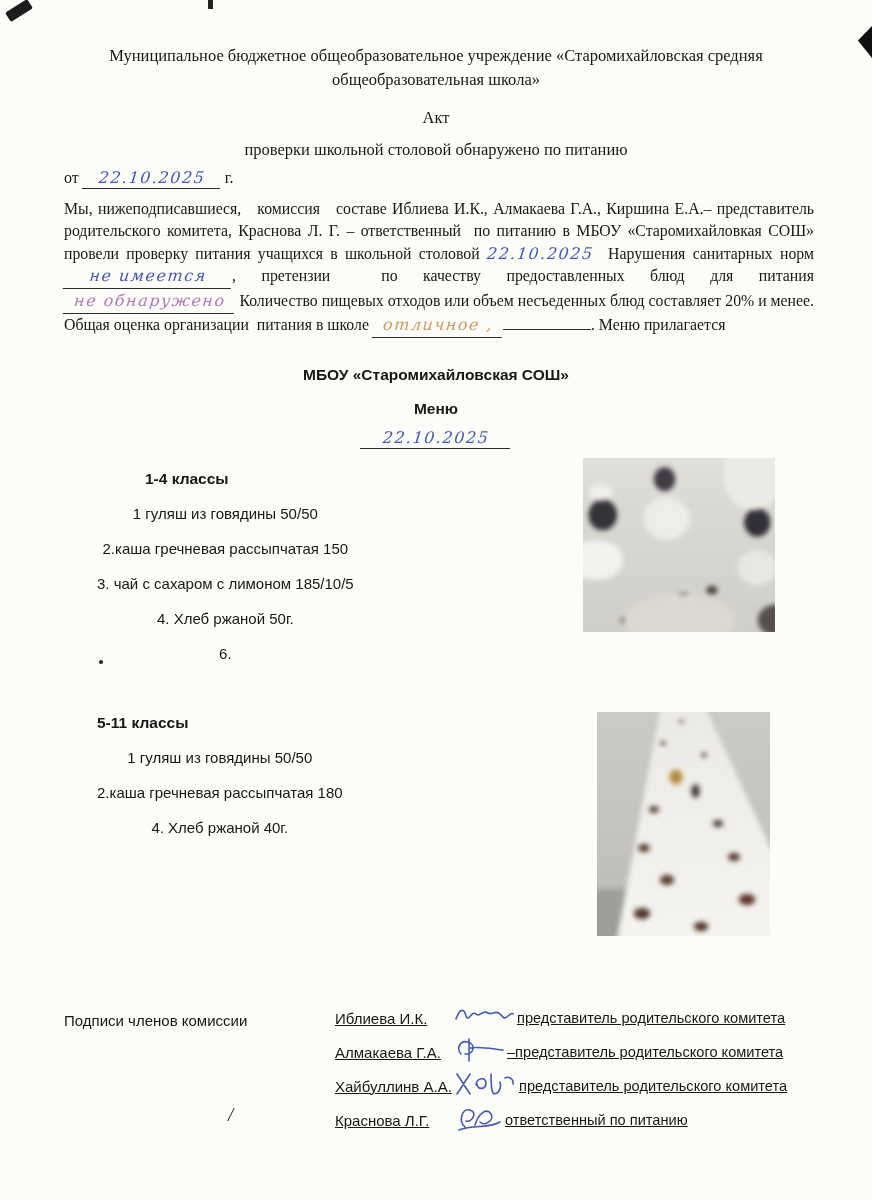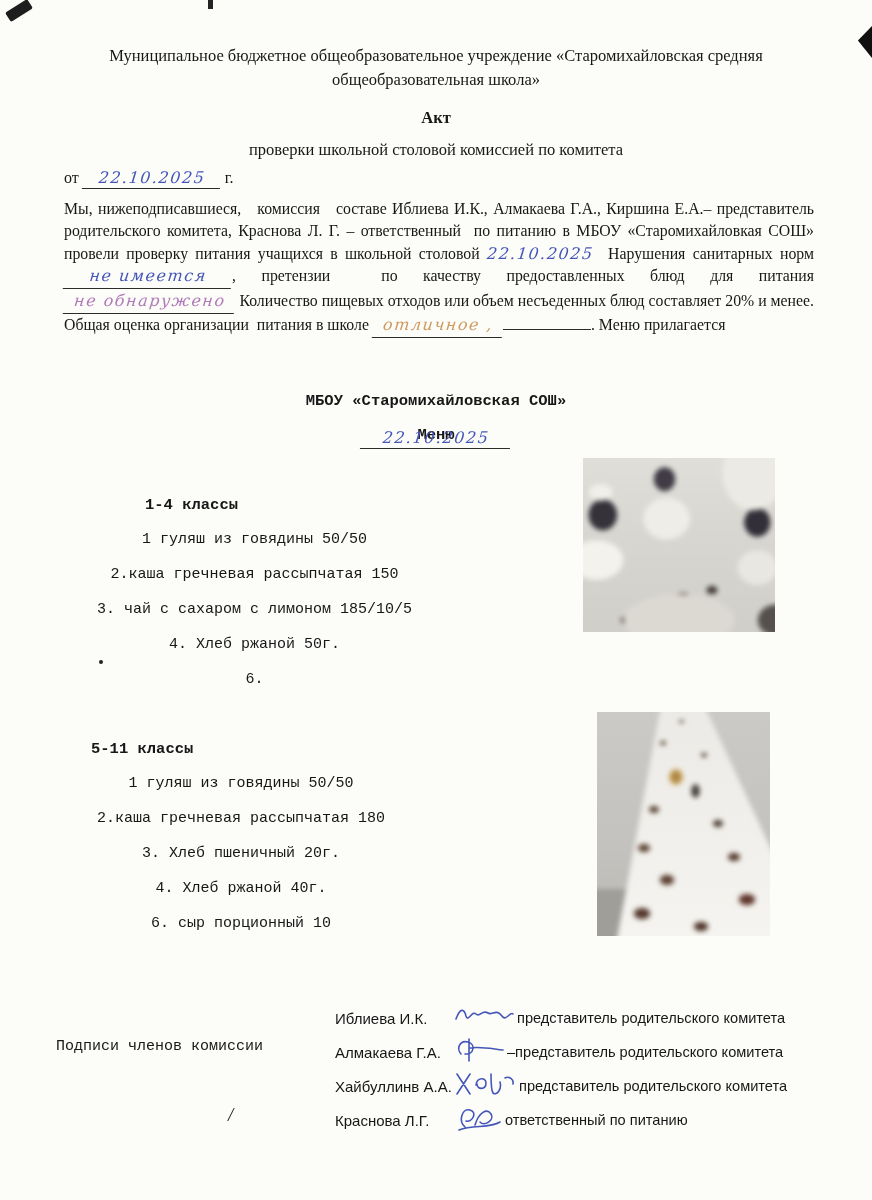--- a/index.html
+++ b/index.html
@@ -4,24 +4,24 @@
 <style>
   * { margin:0; padding:0; box-sizing:border-box; }
   html,body { background:#9a9a9a; }
   .page {
     position:relative; width:872px; height:1200px; margin:0 auto;
     background:#fcfcf9; color:#171717; overflow:hidden;
     font-family:"Liberation Serif", serif;
   }
   .abs { position:absolute; }
   .center { text-align:center; }
-  .sans  { font-family:Liberation Mono, monospace;margin-top:26px; }
+  .sans  { font-family:Liberation Sans, sans-serif; }
 
   .header { top:44px; left:90px; width:692px; font-size:16.5px; line-height:24px; text-align:center; }
-  .act-title { top:108px; left:0; width:100%; font-size:16.5px;font-weight:bold; }
+  .act-title { top:108px; left:0; width:100%; font-size:16.5px; }
   .act-subtitle { top:140px; left:0; width:100%; font-size:16.5px; }
 
   .date-line { top:168px; left:64px; font-size:16px; }
   .act-paragraph {
     top:198px; left:64px; width:750px;
     font-size:15.8px; line-height:22.4px;
     text-align:justify; white-space:pre-wrap;
   }
 
   
@@ -38,21 +38,21 @@
   .blank { border-bottom:1.2px solid #2b2b2b; padding:0 10px 1px 10px; text-align:center; }
   .blank-empty { display:inline-block; width:88px; border-bottom:1.2px solid #2b2b2b; height:14px; }
 
   .menu-school { top:366px; left:0; width:100%; font-size:15.5px; font-weight:bold; }
   .menu-title  { top:400px; left:0; width:100%; font-size:15.5px; font-weight:bold; }
   .menu-date-line { top:428px; left:0; width:100%; }
   .menu-date-line .blank { min-width:150px; }
 
   .grades-heading { font-size:15.5px; font-weight:bold; }
   .g1h { top:470px; left:145px; }
-  .g2h { top:714px; left:91px; }
+  .g2h { top:714px; left:97px; }
   .menu-list { list-style:none; }
   .menu-list li { font-size:15px; line-height:20px; margin-bottom:15px;text-align:center; }
   .ml1 { top:504px; left:97px; }
   .ml2 { top:748px; left:97px; }
 
   
   .photo { overflow:hidden; background:#d9d8d3; box-shadow:0 0 0 1px #e4e3de inset; }
   .photo .blur { position:absolute; inset:-7px; filter:blur(2.4px); }
   .photo1 { left:583px; top:458px; width:192px; height:174px; }
   .photo1 .blur {
@@ -77,22 +77,22 @@
   .photo2 .blur { background:linear-gradient(180deg,#cbcac6 0%,#c3c2be 60%,#b8b7b2 100%); }
   .floor-dark { position:absolute; left:-8px; bottom:-8px; width:34%; height:26%; background:#a09e99; }
   .table-strip {
     position:absolute; inset:0;
     clip-path:polygon(38% 0, 61% 0, 100% 66%, 100% 100%, 14% 100%);
     background:linear-gradient(180deg,#eceae6 0%,#f5f4f0 100%);
   }
   .plate { position:absolute; border-radius:50%; border:3px solid #ebe9e2; }
 
   
-  .sig-label { top:1012px; left:56px; font-size:15px; }
-  .sig-rows { top:1001px; left:335px; width:500px; }
+  .sig-label { top:1012px; left:64px; font-size:15px; }
+  .sig-rows { top:1001px; left:335px; width:500px;text-decoration:underline; }
   .sig-row { display:flex; align-items:center; height:34px; }
   .sig-name { font-family:"Liberation Sans", sans-serif; font-size:15px; width:118px; flex:none; }
   .sig-scribble { flex:none; margin-right:2px; }
   .sig-role { font-family:"Liberation Sans", sans-serif; font-size:14.6px; white-space:nowrap; }
   .stray-slash { top:1104px; left:228px; font-size:19px; font-style:italic; color:#222; }
 
   
   .art-tl { left:6px; top:5px; width:26px; height:11px; background:#1d1d1d; transform:rotate(-32deg); border-radius:2px; }
   .art-top { left:208px; top:0; width:5px; height:9px; background:#242424; }
   .art-tr { left:856px; top:26px; width:16px; height:32px; background:#101010; clip-path:polygon(100% 0, 12% 45%, 100% 100%); }
@@ -103,21 +103,21 @@
 
 <div class="page">
 
   <div class="abs art-tl"></div>
   <div class="abs art-top"></div>
   <div class="abs art-tr"></div>
   <div class="abs art-dot"></div>
 
   <div class="abs header">Муниципальное бюджетное общеобразовательное учреждение  «Старомихайловская  средняя общеобразовательная школа»</div>
   <div class="abs act-title center">Акт</div>
-  <div class="abs act-subtitle center">проверки  школьной  столовой комиссией  по комитета</div>
+  <div class="abs act-subtitle center">проверки  школьной  столовой обнаружено  по питанию</div>
 
   <div class="abs date-line">
     <span>от</span>
     <span class="hw ink-blue blank" style="min-width:138px;">22.10.2025</span>
     <span>г.</span>
   </div>
 
   <p class="abs act-paragraph"><span>Мы, нижеподписавшиеся,   комиссия   составе Иблиева И.К., Алмакаева Г.А., Киршина Е.А.– представитель родительского комитета, Краснова Л. Г. – ответственный  по питанию в МБОУ «Старомихайловкая СОШ» провели проверку питания учащихся в школьной столовой </span><span class="hw ink-blue">22.10.2025</span><span>  Нарушения санитарных норм </span><span class="hw ink-blue blank" style="min-width:168px;">не имеется</span><span>, претензии  по качеству предоставленных блюд для питания </span><span class="hw ink-pink blank" style="min-width:158px;">не обнаружено</span><span> Количество пищевых отходов или объем несъеденных блюд составляет 20% и менее. Общая оценка организации  питания в школе </span><span class="hw ink-orange blank" style="min-width:118px;">отличное ,</span><span class="blank-empty"></span><span>. Меню прилагается</span></p>
 
   <div class="abs menu-school center sans">МБОУ «Старомихайловская СОШ»</div>
@@ -132,23 +132,21 @@
     <li>2.каша гречневая рассыпчатая  150</li>
     <li>3. чай с сахаром с лимоном 185/10/5</li>
     <li>4. Хлеб ржаной 50г.</li>
     <li>6.</li>
   </ul>
 
   <div class="abs grades-heading sans g2h">5-11 классы</div>
   <ul class="abs menu-list sans ml2">
     <li>1 гуляш  из говядины 50/50</li>
     <li>2.каша гречневая рассыпчатая  180</li>
-    <li>3. Хлеб пшеничный 20г.</li>
     <li>4. Хлеб ржаной 40г.</li>
-    <li>6. сыр порционный 10</li>
   </ul>
 
   <div class="abs photo photo1">
     <div class="blur"></div>
   </div>
 
   <div class="abs photo photo2">
     <div class="blur">
       <div class="floor-dark"></div>
       <div class="table-strip"></div>

